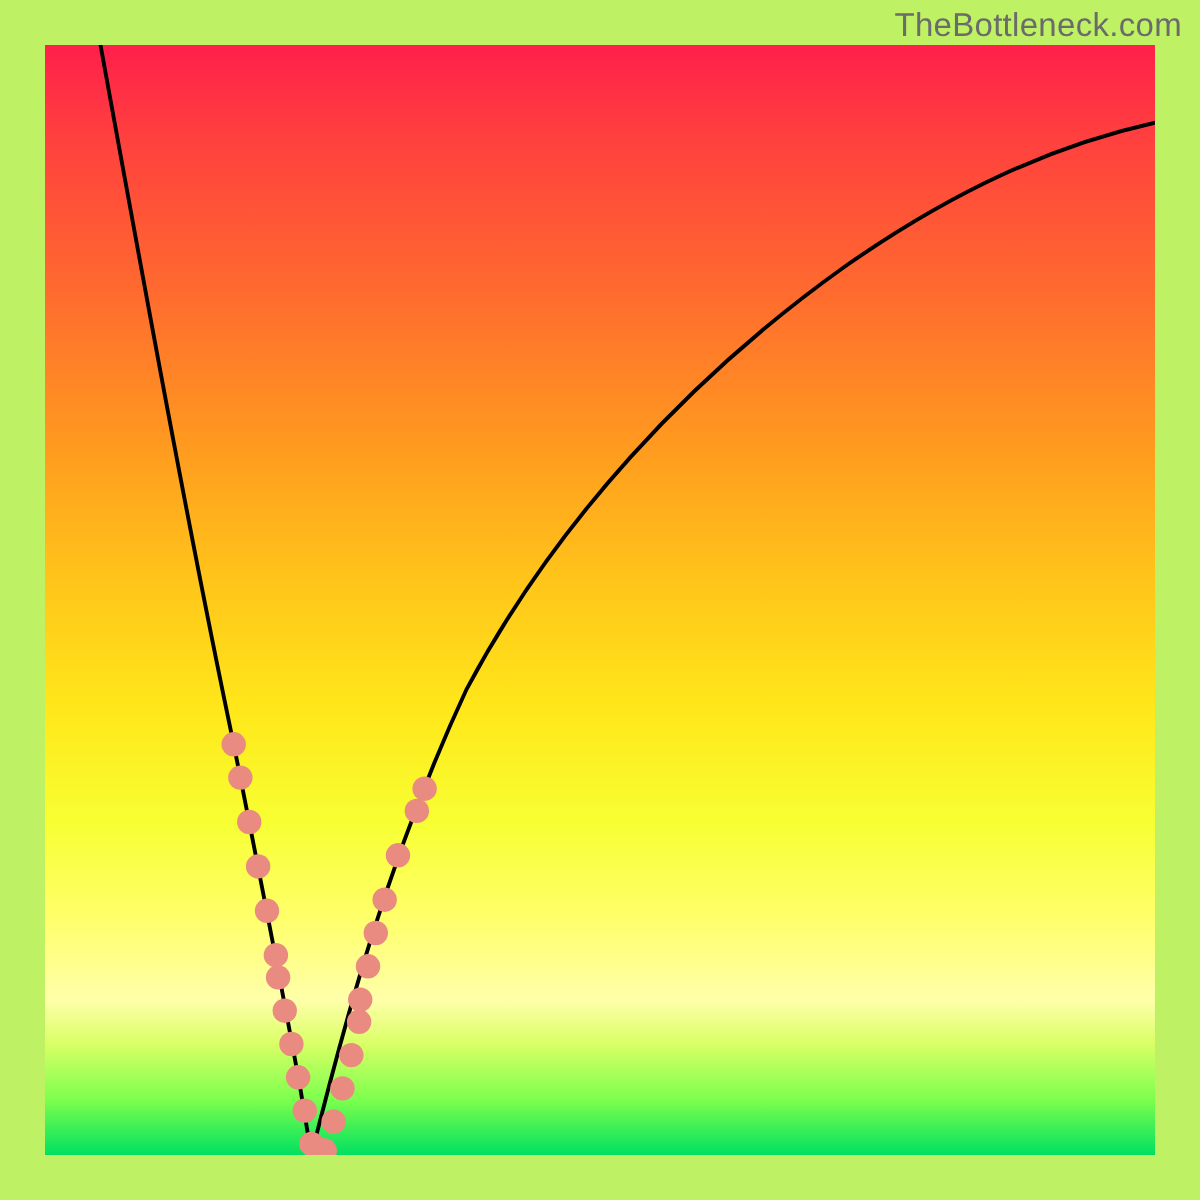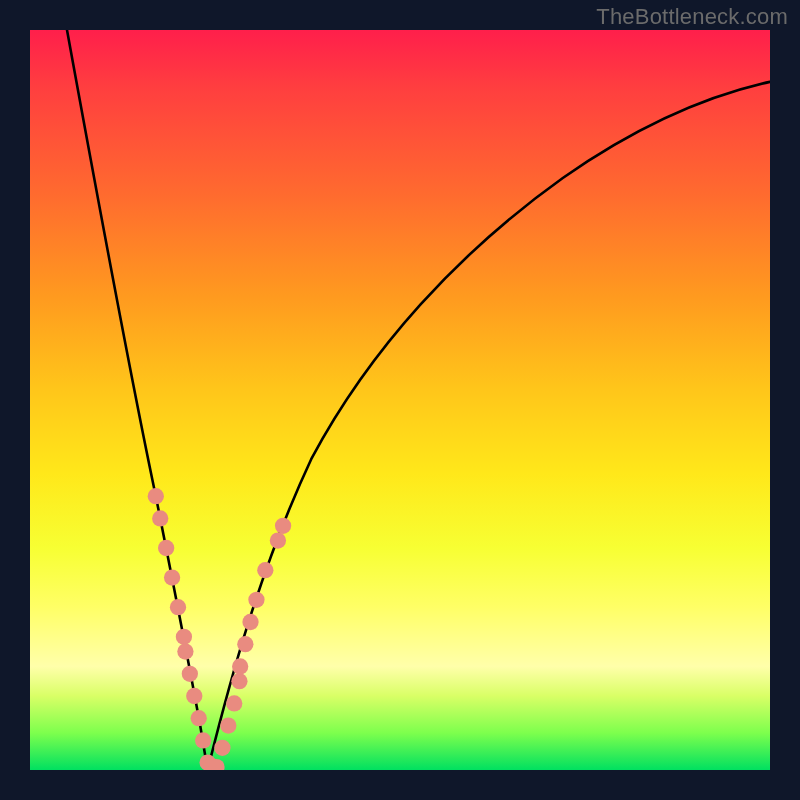--- a/index.html
+++ b/index.html
@@ -9,21 +9,21 @@
     height: 800px;
     overflow: hidden;
     background: #000;
     font-family: Arial, Helvetica, sans-serif;
   }
   .frame {
     position: absolute;
     top: 0; left: 0;
     width: 800px;
     height: 800px;
-    background: #0f172a;
+    background: #bef264;
   }
   .plot-area {
     position: absolute;
     top: 30px;
     left: 30px;
     width: 740px;
     height: 740px;
     
     background: linear-gradient(
       to bottom,

